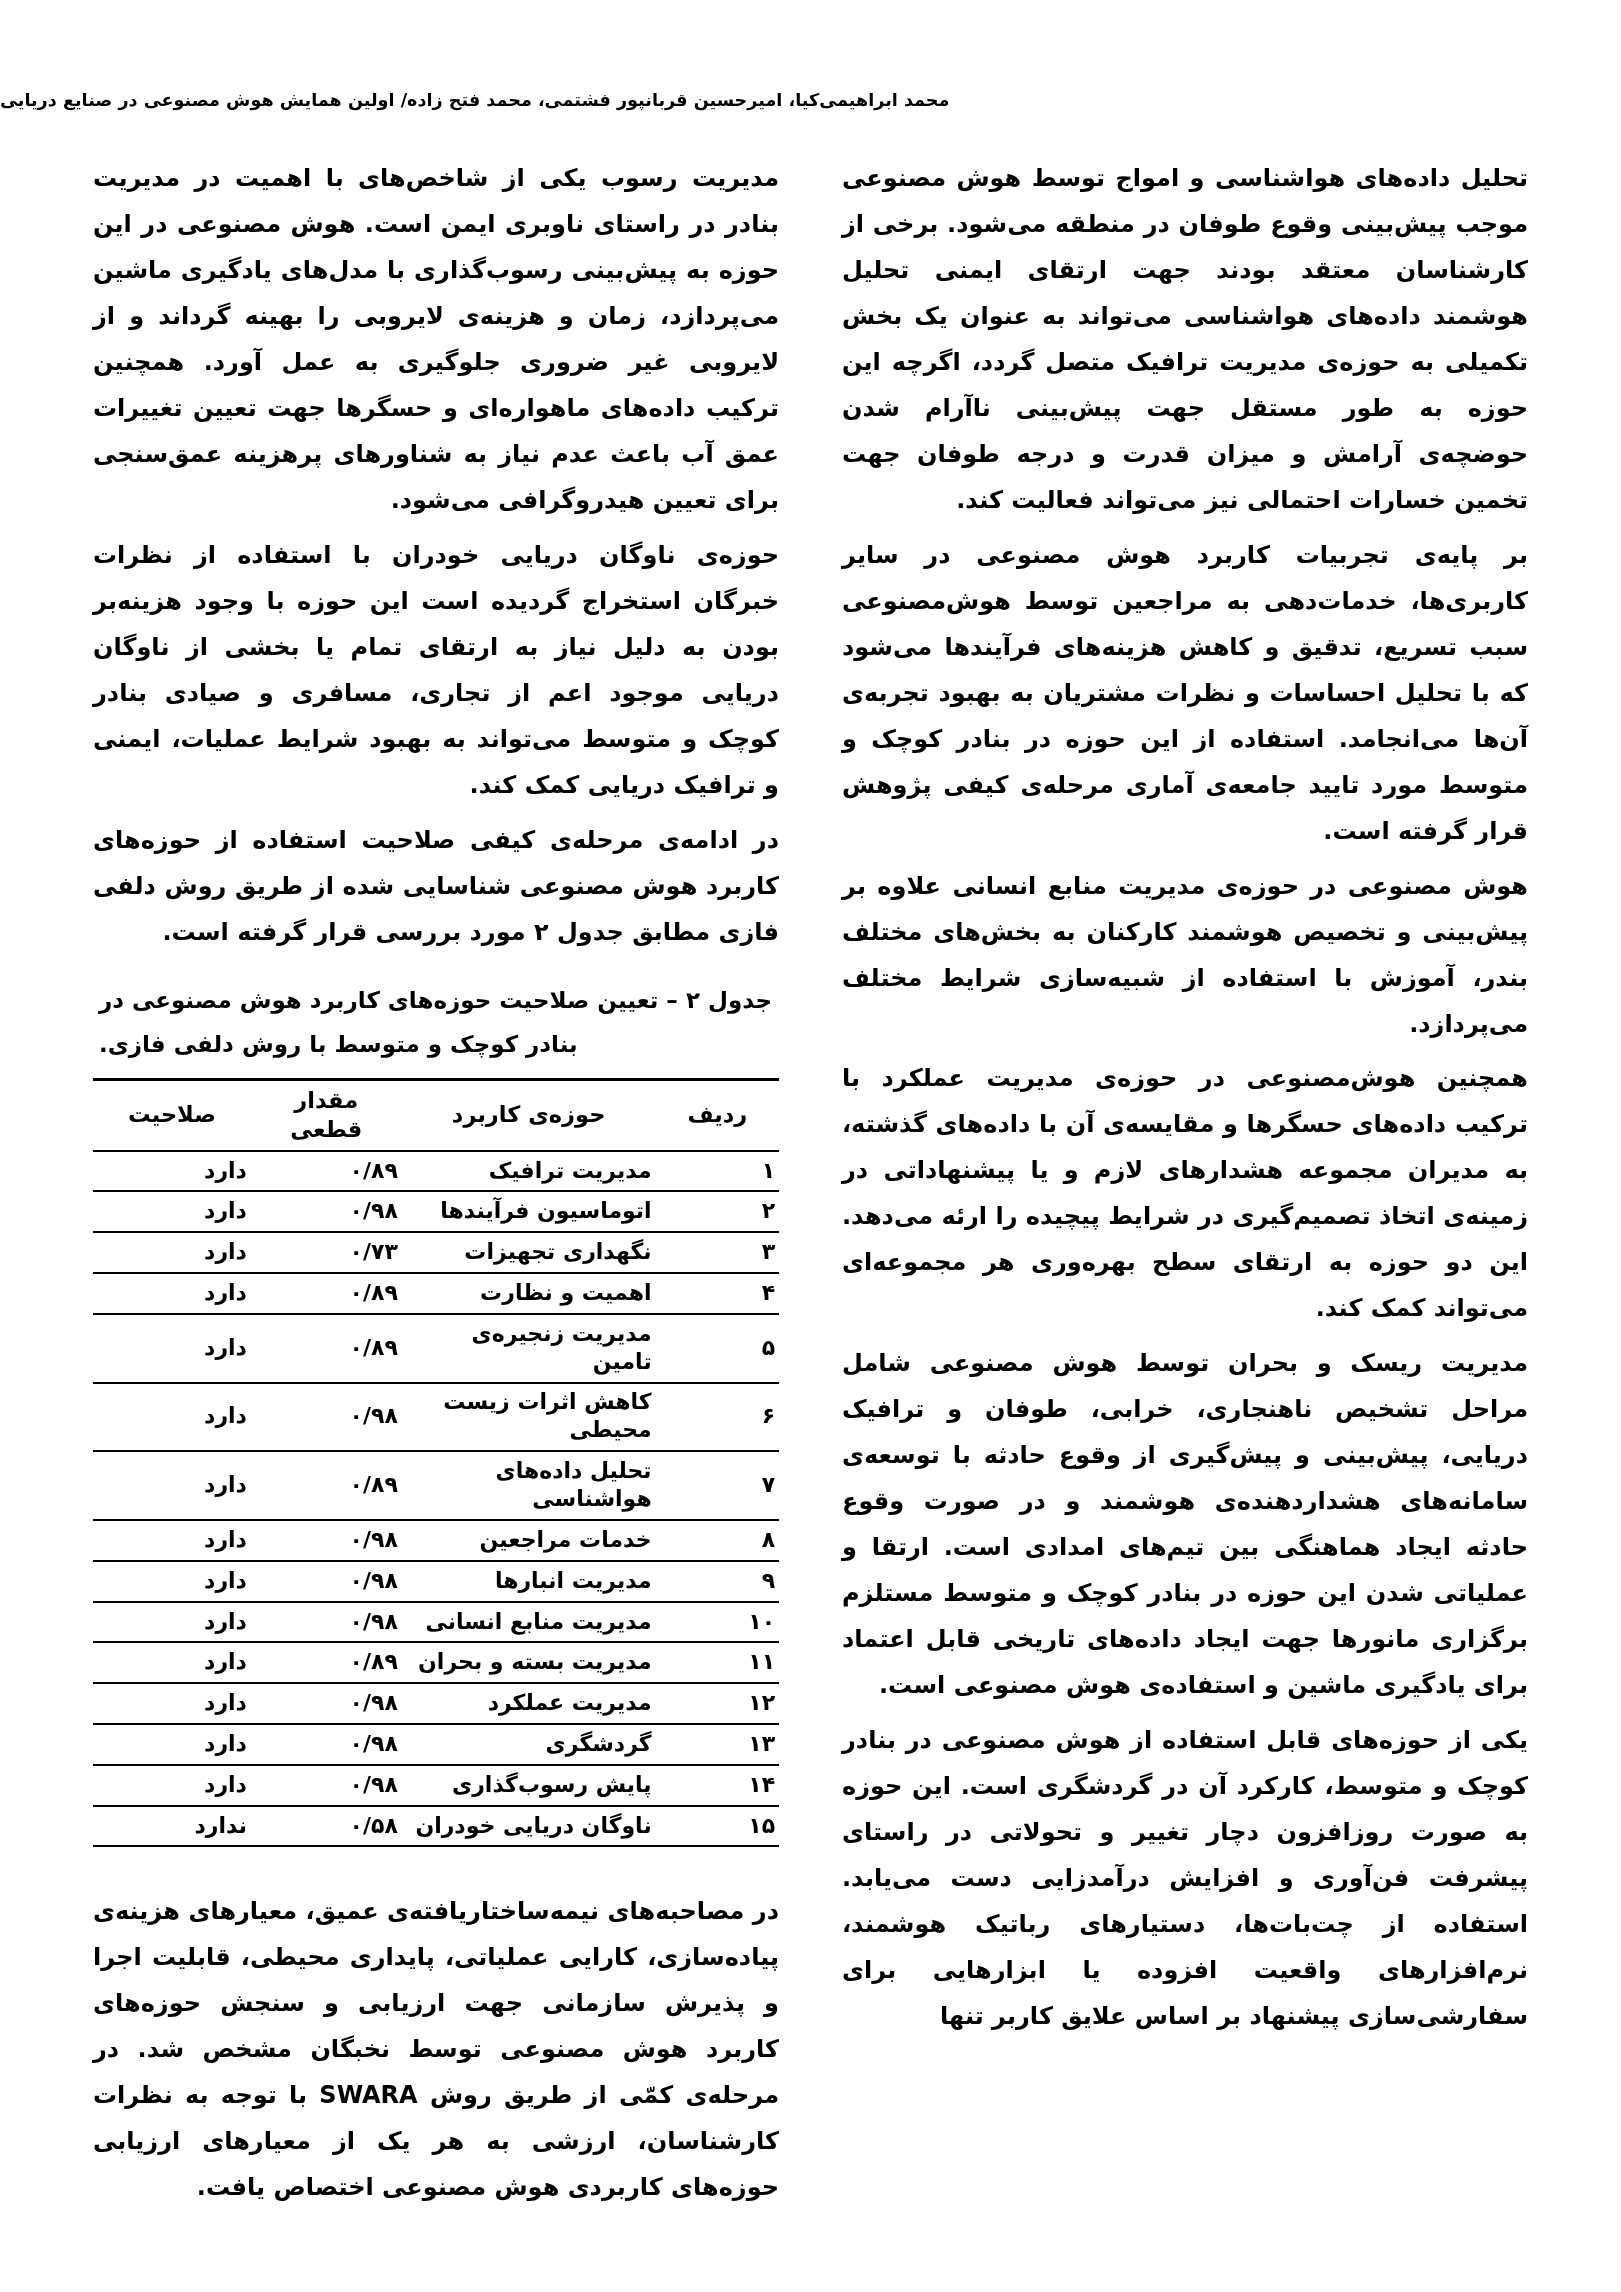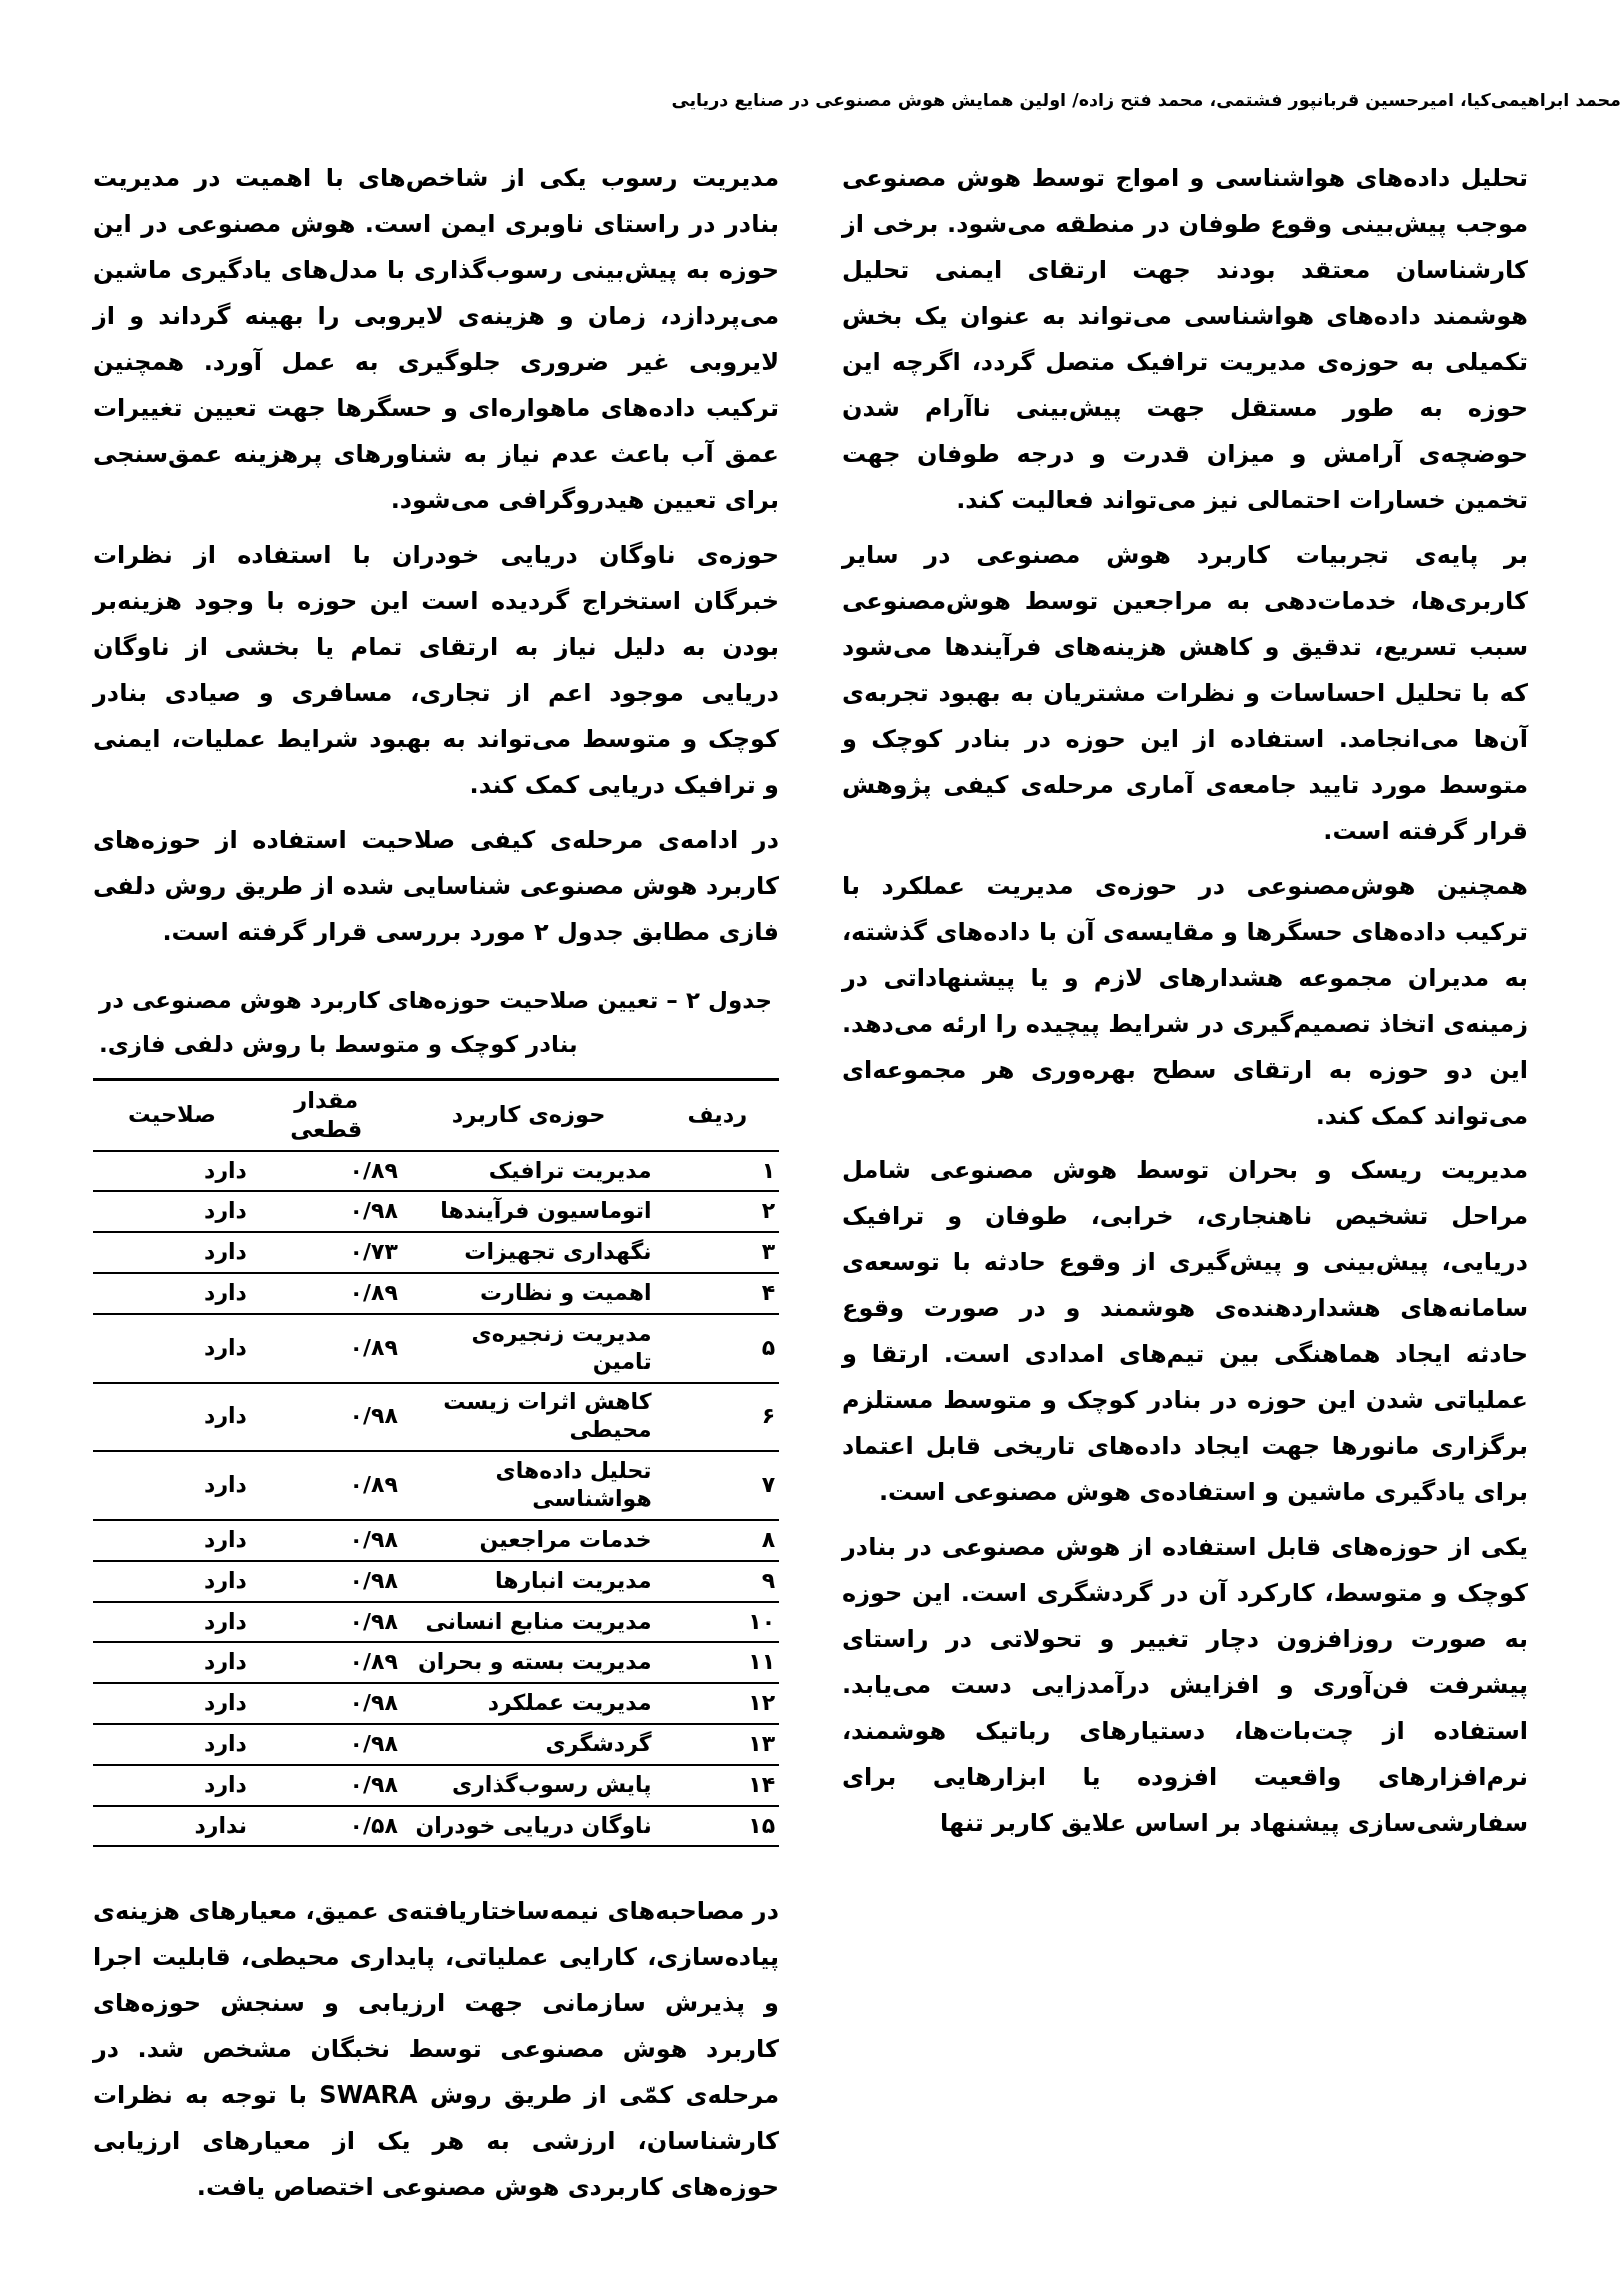--- a/index.html
+++ b/index.html
@@ -12,25 +12,24 @@
     color: #000;
     font-family: "DejaVu Sans", sans-serif;
     direction: rtl;
     overflow: hidden;
   }
   .running-header {
     position: absolute;
     top: 90px;
     left: 0;
     right: 0;
-    text-align: right;
+    text-align: left;
     font-size: 17.6px;
     font-weight: bold;
     letter-spacing: 0;
-    padding-left: 38px;
   }
   .columns {
     position: absolute;
     top: 155px;
     right: 93px;
     width: 1435px;
     display: flex;
     flex-direction: row; 
     gap: 63px;
     align-items: flex-start;
@@ -80,20 +79,21 @@
 
 <div class="page">
 
   <div class="running-header">محمد ابراهیمی‌کیا، امیرحسین قربانپور فشتمی، محمد فتح زاده/ اولین همایش هوش مصنوعی در صنایع دریایی</div>
 
   <div class="columns">
 
     <div class="col" id="col-right-paras">
         <p class="para">تحلیل داده‌های هواشناسی و امواج توسط هوش مصنوعی موجب پیش‌بینی وقوع طوفان در منطقه می‌شود. برخی از کارشناسان معتقد بودند جهت ارتقای ایمنی تحلیل هوشمند داده‌های هواشناسی می‌تواند به عنوان یک بخش تکمیلی به حوزه‌ی مدیریت ترافیک متصل گردد، اگرچه این حوزه به طور مستقل جهت پیش‌بینی ناآرام شدن حوضچه‌ی آرامش و میزان قدرت و درجه طوفان جهت تخمین خسارات احتمالی نیز می‌تواند فعالیت کند.</p>
         <p class="para">بر پایه‌ی تجربیات کاربرد هوش مصنوعی در سایر کاربری‌ها، خدمات‌دهی به مراجعین توسط هوش‌مصنوعی سبب تسریع، تدقیق و کاهش هزینه‌های فرآیندها می‌شود که با تحلیل احساسات و نظرات مشتریان به بهبود تجربه‌ی آن‌ها می‌انجامد. استفاده از این حوزه در بنادر کوچک و متوسط مورد تایید جامعه‌ی آماری مرحله‌ی کیفی پژوهش قرار گرفته است.</p>
+        <p class="para">هوش مصنوعی در حوزه‌ی مدیریت منابع انسانی علاوه بر پیش‌بینی و تخصیص هوشمند کارکنان به بخش‌های مختلف بندر، آموزش با استفاده از شبیه‌سازی شرایط مختلف می‌پردازد.</p>
         <p class="para">همچنین هوش‌مصنوعی در حوزه‌ی مدیریت عملکرد با ترکیب داده‌های حسگرها و مقایسه‌ی آن با داده‌های گذشته، به مدیران مجموعه هشدارهای لازم و یا پیشنهاداتی در زمینه‌ی اتخاذ تصمیم‌گیری در شرایط پیچیده را ارئه می‌دهد. این دو حوزه به ارتقای سطح بهره‌وری هر مجموعه‌ای می‌تواند کمک کند.</p>
         <p class="para">مدیریت ریسک و بحران توسط هوش مصنوعی شامل مراحل تشخیص ناهنجاری، خرابی، طوفان و ترافیک دریایی، پیش‌بینی و پیش‌گیری از وقوع حادثه با توسعه‌ی سامانه‌های هشداردهنده‌ی هوشمند و در صورت وقوع حادثه ایجاد هماهنگی بین تیم‌های امدادی است. ارتقا و عملیاتی شدن این حوزه در بنادر کوچک و متوسط مستلزم برگزاری مانورها جهت ایجاد داده‌های تاریخی قابل اعتماد برای یادگیری ماشین و استفاده‌ی هوش مصنوعی است.</p>
         <p class="para">یکی از حوزه‌های قابل استفاده از هوش مصنوعی در بنادر کوچک و متوسط، کارکرد آن در گردشگری است. این حوزه به صورت روزافزون دچار تغییر و تحولاتی در راستای پیشرفت فن‌آوری و افزایش درآمدزایی دست می‌یابد. استفاده از چت‌بات‌ها، دستیارهای رباتیک هوشمند، نرم‌افزارهای واقعیت افزوده یا ابزارهایی برای سفارشی‌سازی پیشنهاد بر اساس علایق کاربر تنها</p>
       </div>
 
     <div class="col">
       <div id="col-left-pre">
           <p class="para">مدیریت رسوب یکی از شاخص‌های با اهمیت در مدیریت بنادر در راستای ناوبری ایمن است. هوش مصنوعی در این حوزه به پیش‌بینی رسوب‌گذاری با مدل‌های یادگیری ماشین می‌پردازد، زمان و هزینه‌ی لایروبی را بهینه گرداند و از لایروبی غیر ضروری جلوگیری به عمل آورد. همچنین ترکیب داده‌های ماهواره‌ای و حسگرها جهت تعیین تغییرات عمق آب باعث عدم نیاز به شناورهای پرهزینه عمق‌سنجی برای تعیین هیدروگرافی می‌شود.</p>
           <p class="para">حوزه‌ی ناوگان دریایی خودران با استفاده از نظرات خبرگان استخراج گردیده است این حوزه با وجود هزینه‌بر بودن به دلیل نیاز به ارتقای تمام یا بخشی از ناوگان دریایی موجود اعم از تجاری، مسافری و صیادی بنادر کوچک و متوسط می‌تواند به بهبود شرایط عملیات، ایمنی و ترافیک دریایی کمک کند.</p>
           <p class="para">در ادامه‌ی مرحله‌ی کیفی صلاحیت استفاده از حوزه‌های کاربرد هوش مصنوعی شناسایی شده از طریق روش دلفی فازی مطابق جدول ۲ مورد بررسی قرار گرفته است.</p>

